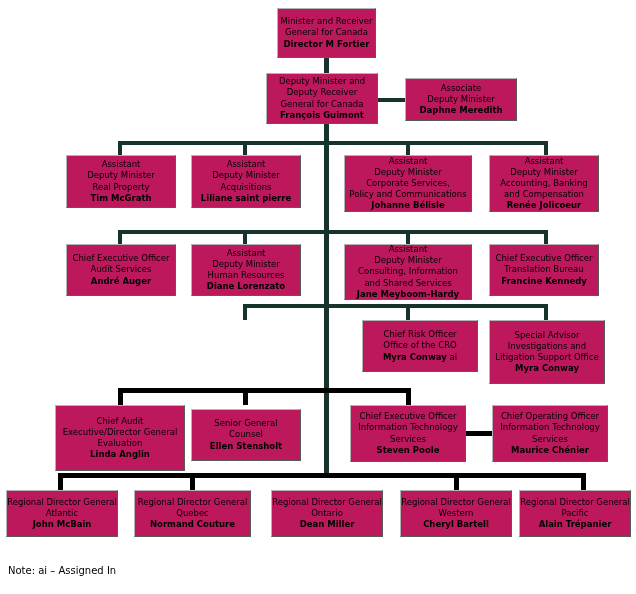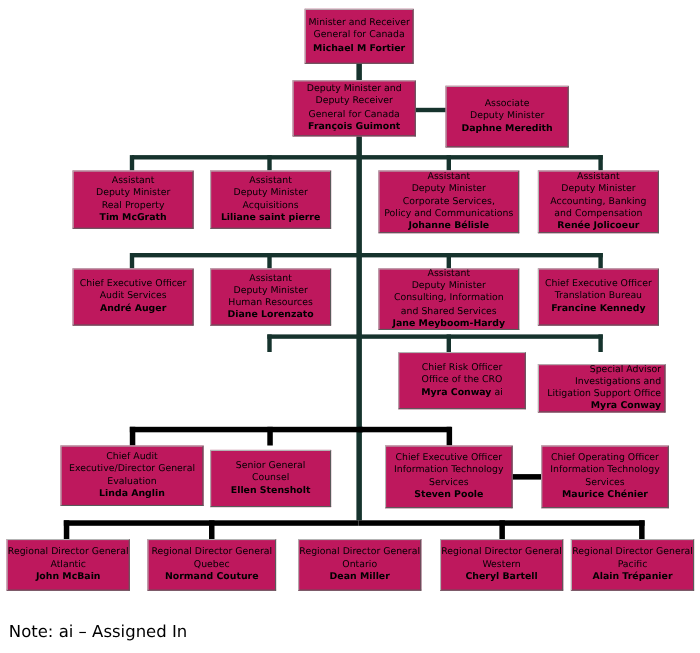--- a/index.html
+++ b/index.html
@@ -51,21 +51,21 @@
   }
   
   .conn {
     position: absolute;
   }
   .conn.green { background: #16332d; }
   .conn.black { background: #000000; }
   
   .footnote {
     position: absolute;
-    font-size: 15px;
+    font-size: 10px;
     color: #000000;
     white-space: nowrap;
   }
 </style>
 </head>
 <body>
 
 <div id="chart-root">
 
   <div class="conn green" style="left:324px; top:57px; width:5px; height:16px;"></div>
@@ -102,31 +102,31 @@
   <div class="conn black" style="left:58px; top:473px; width:268px; height:5px;"></div>
   <div class="conn black" style="left:326px; top:473px; width:260px; height:5px;"></div>
   <div class="conn black" style="left:58px; top:473px; width:5px; height:17px;"></div>
   <div class="conn black" style="left:190px; top:473px; width:5px; height:17px;"></div>
   <div class="conn black" style="left:454px; top:473px; width:5px; height:17px;"></div>
   <div class="conn black" style="left:581px; top:473px; width:5px; height:17px;"></div>
 
   <div class="node" style="left:277px; top:8px; width:99px; height:50px;">
     <span class="title-line">Minister and Receiver</span>
     <span class="title-line">General for Canada</span>
-    <span class="person">Michael M Fortier</span>
+    <span class="person">Director M Fortier</span>
   </div>
 
   <div class="node" style="left:266px; top:73px; width:112px; height:51px;">
     <span class="title-line">Deputy Minister and</span>
     <span class="title-line">Deputy Receiver</span>
     <span class="title-line">General for Canada</span>
     <span class="person">François Guimont</span>
   </div>
 
-  <div class="node" style="left:405px; top:78px; width:112px; height:56px;">
+  <div class="node" style="left:405px; top:78px; width:112px; height:43px;">
     <span class="title-line">Associate</span>
     <span class="title-line">Deputy Minister</span>
     <span class="person">Daphne Meredith</span>
   </div>
 
   <div class="node" style="left:66px; top:155px; width:110px; height:53px;">
     <span class="title-line">Assistant</span>
     <span class="title-line">Deputy Minister</span>
     <span class="title-line">Real Property</span>
     <span class="person">Tim McGrath</span>
@@ -182,28 +182,28 @@
     <span class="person">Francine Kennedy</span>
   </div>
 
 
   <div class="node" style="left:350px; top:320px; width:116px; height:52px;margin-left:12px;">
     <span class="title-line">Chief Risk Officer</span>
     <span class="title-line">Office of the CRO</span>
     <span class="person"><span>Myra Conway</span><span class="suffix"> ai</span></span>
   </div>
 
-  <div class="node" style="left:489px; top:331px; width:116px; height:44px;align-items:flex-end;">
+  <div class="node" style="left:489px; top:320px; width:116px; height:64px;">
     <span class="title-line">Special Advisor</span>
     <span class="title-line">Investigations and</span>
     <span class="title-line">Litigation Support Office</span>
     <span class="person">Myra Conway</span>
   </div>
 
-  <div class="node" style="left:55px; top:405px; width:130px; height:55px;">
+  <div class="node" style="left:55px; top:405px; width:130px; height:66px;">
     <span class="title-line">Chief Audit</span>
     <span class="title-line">Executive/Director General</span>
     <span class="title-line">Evaluation</span>
     <span class="person">Linda Anglin</span>
   </div>
 
   <div class="node" style="left:191px; top:409px; width:110px; height:52px;">
     <span class="title-line">Senior General</span>
     <span class="title-line">Counsel</span>
     <span class="person">Ellen Stensholt</span>

